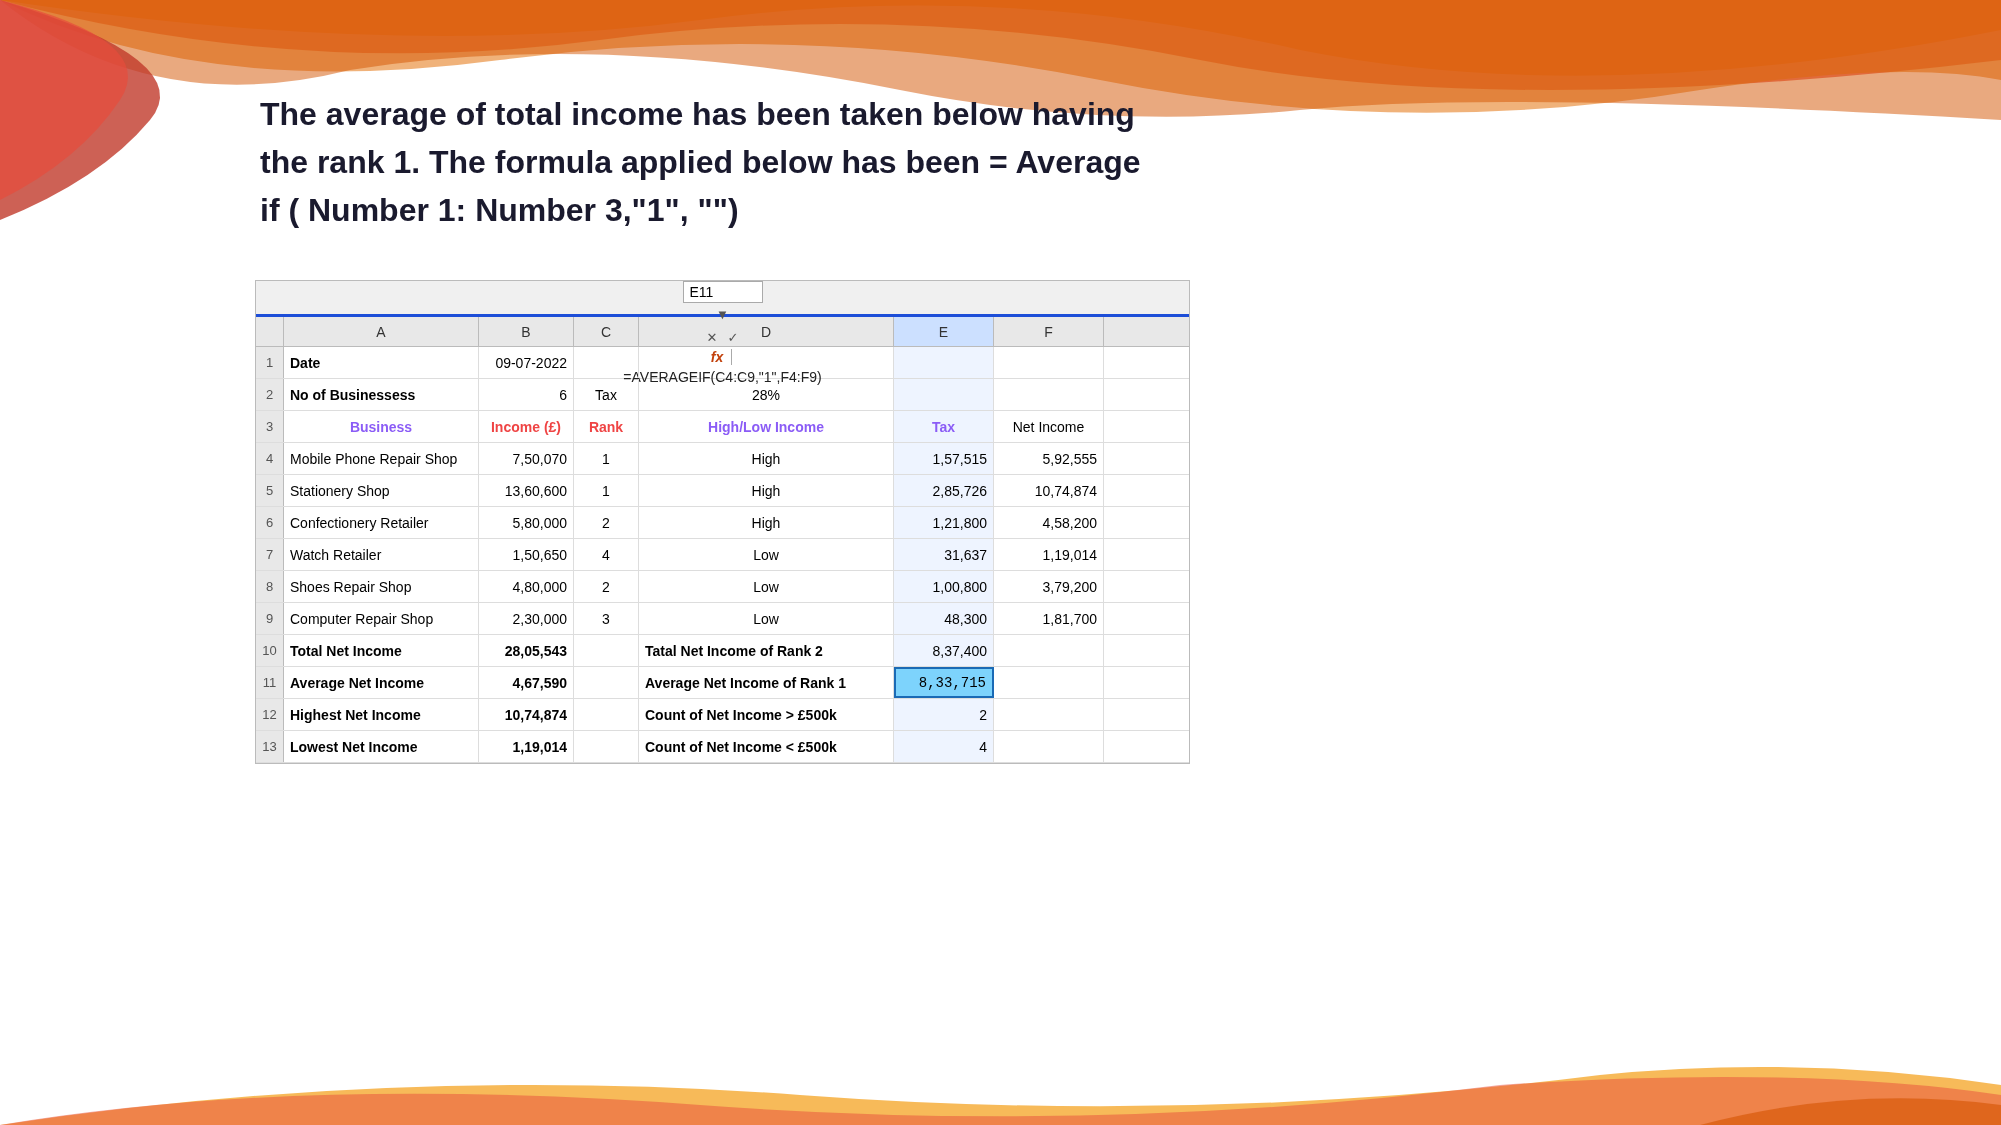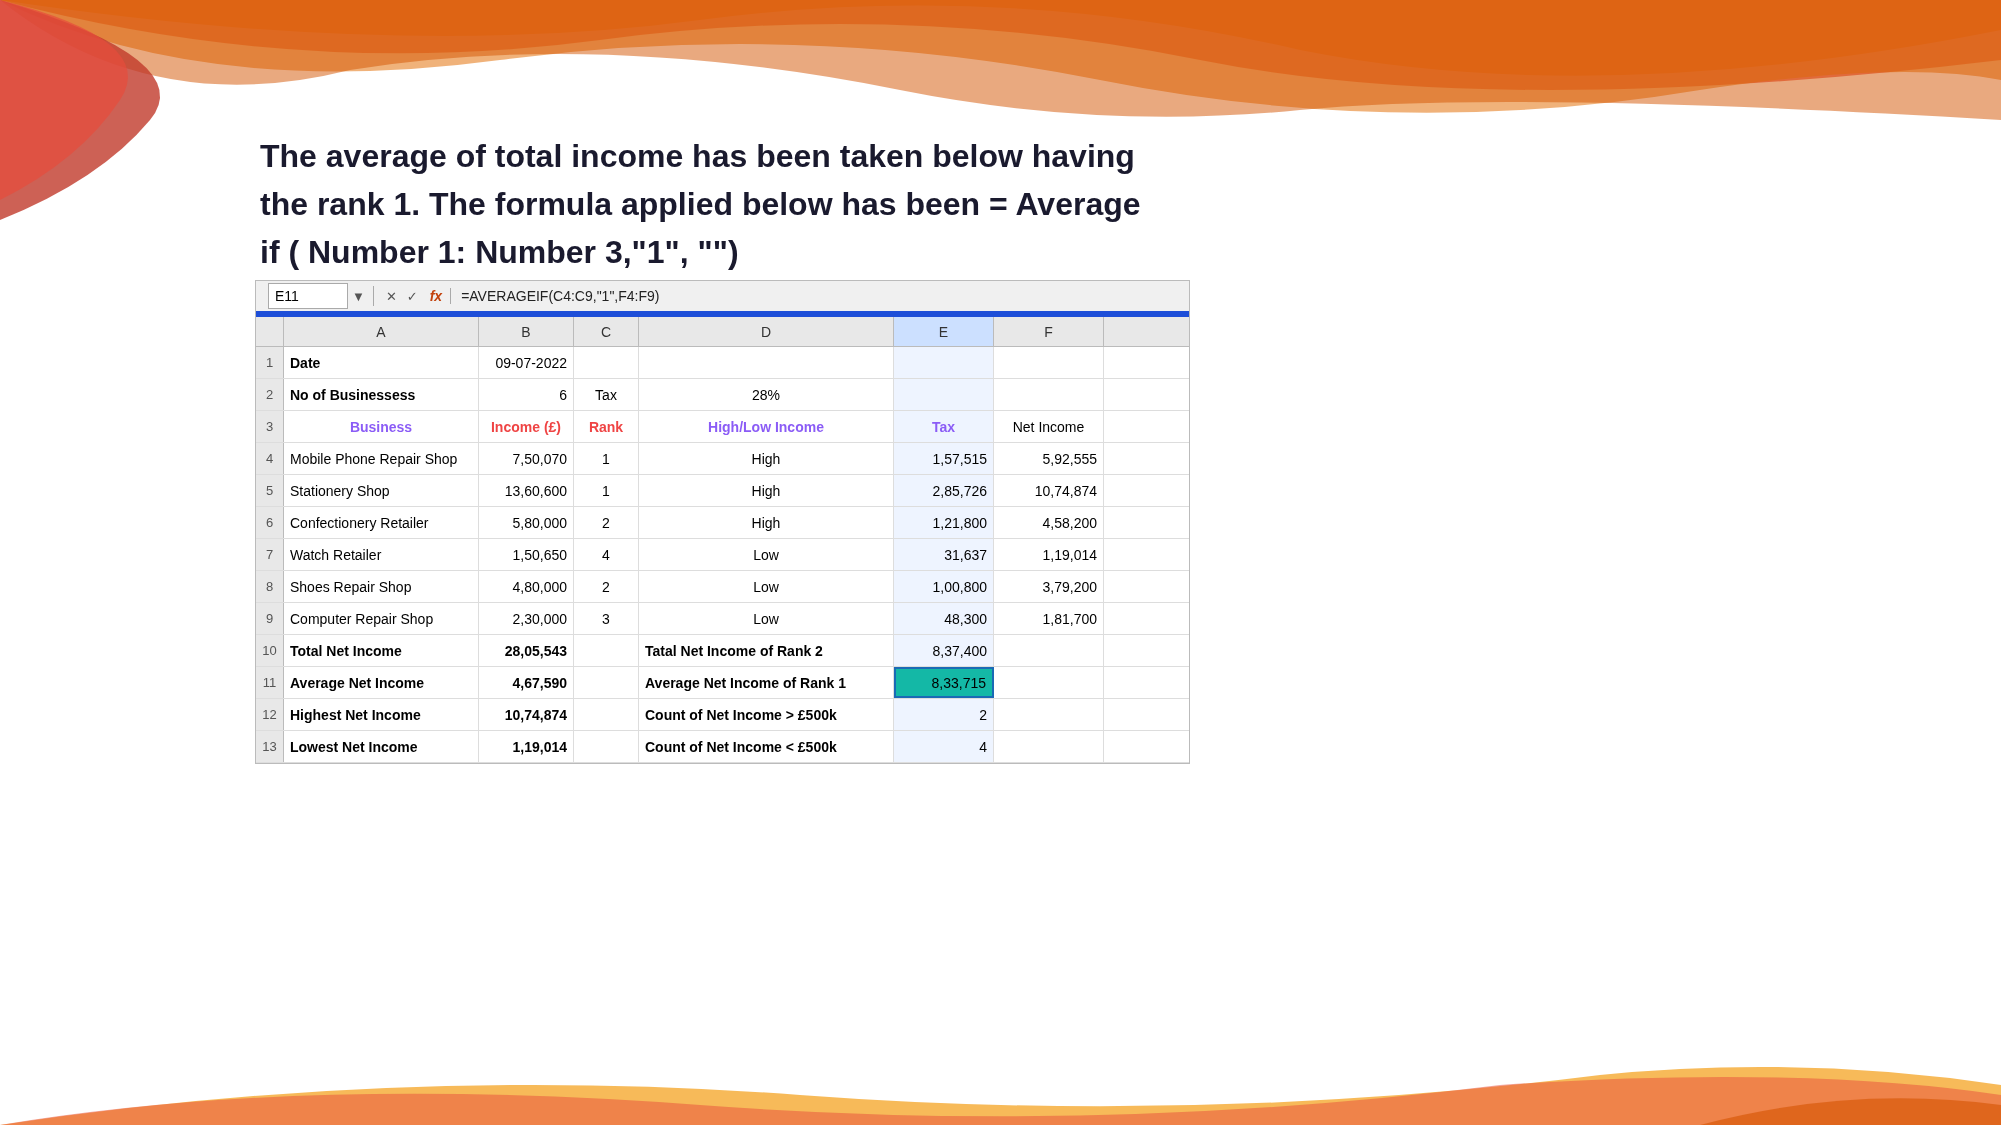--- a/index.html
+++ b/index.html
@@ -27,43 +27,43 @@
     .header-text {
       position: absolute;
       top: 90px;
       left: 260px;
       right: 100px;
       font-size: 32px;
       font-weight: bold;
       color: #1a1a2e;
       line-height: 1.5;
       z-index: 10;
-      margin-top: 42px;
     }
 
     
     .spreadsheet-container {
       position: absolute;
       top: 280px;
       left: 255px;
       width: 935px;
       background: white;
       border: 1px solid #bbb;
       z-index: 10;
     }
 
     
     .formula-bar {
       display: flex;
       align-items: center;
-      border-bottom: 6px solid #1d4ed8;
+      border-bottom: 3px solid #1d4ed8;
       background: #f0f0f0;
       height: 36px;
-      padding: 0 12px;
+      padding: 0 4px;
       gap: 4px;
+      flex-direction: column;
     }
 
     .cell-ref {
       width: 80px;
       border: 1px solid #aaa;
       background: white;
       padding: 2px 6px;
       font-size: 14px;
       height: 26px;
       display: flex;
@@ -181,21 +181,22 @@
     .cell.align-right { justify-content: flex-end; }
     .cell.align-center { justify-content: center; text-align: center; }
     .cell.align-left { justify-content: flex-start; }
 
     .cell.bold { font-weight: bold; }
     .cell.red { color: #8b5cf6; }
     .cell.orange { color: #ef4444; }
 
     .cell.selected-cell {
       border: 2px solid #1a6ab5;
-      background: #14b8a6;
+      background: #7dd3fc;
+      font-family: Liberation Mono, monospace;
     }
 
     
     .col-a { width: 195px; min-width: 195px; }
     .col-b { width: 95px; min-width: 95px; }
     .col-c { width: 65px; min-width: 65px; }
     .col-d { width: 255px; min-width: 255px; }
     .col-e { width: 100px; min-width: 100px; }
     .col-f { width: 110px; min-width: 110px; }
 

